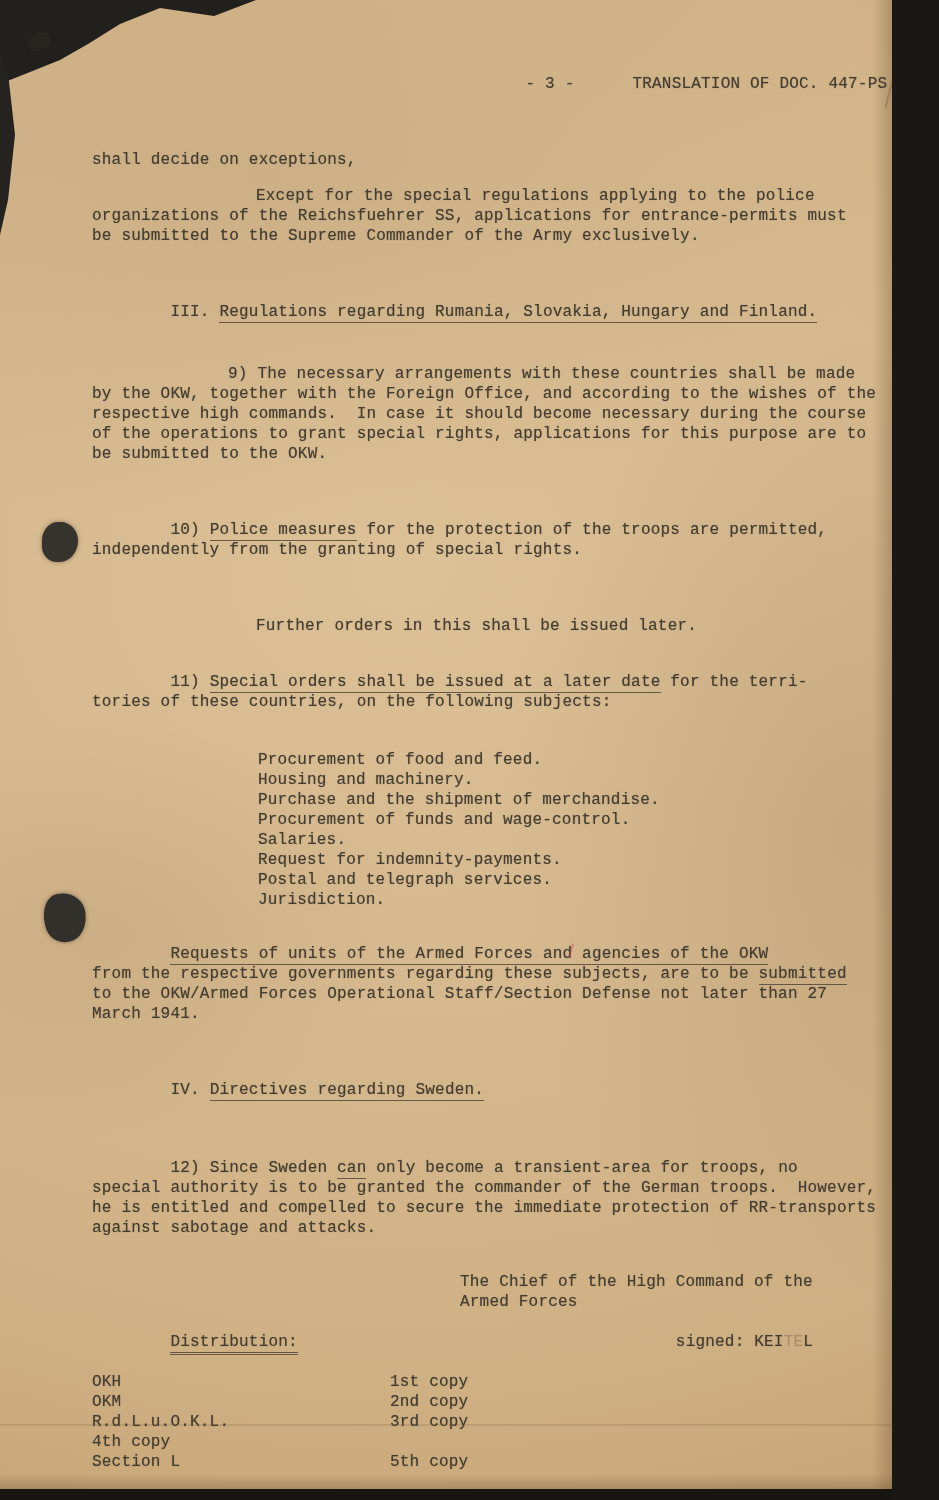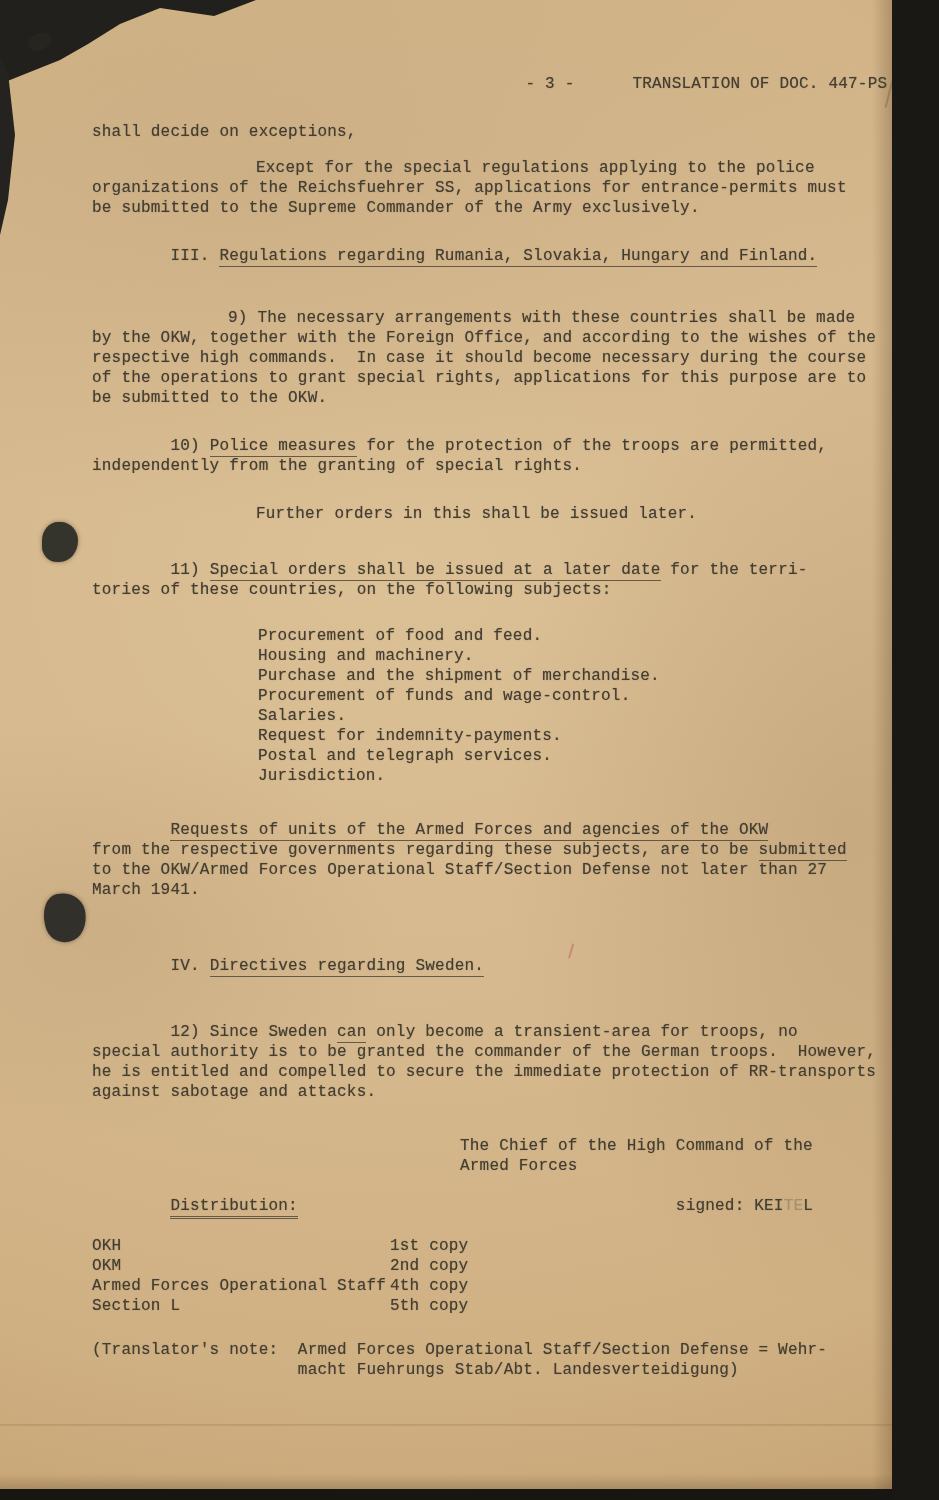--- a/index.html
+++ b/index.html
@@ -48,21 +48,21 @@
   .hdr2{padding-left:553px;}
   .ind17{text-indent:164px;}
   .ind14{text-indent:136px;}
   .ind-h3{text-indent:98px;}
   .ind-h4{text-indent:104px;}
   .list{padding-left:166px;}
   .chief{padding-left:368px;}
   .signed{margin-left:378px;}
   .dist-row{display:flex;}
   .dist-org{width:298px;flex:none;white-space:pre;}.mt14{margin-top:14px}
-  .mt16{margin-top:16px}.mt18{margin-top:6px}.mt20{margin-top:8px}
+  .mt16{margin-top:16px}.mt18{margin-top:18px}.mt20{margin-top:36px}
   .mt22{margin-top:22px}.mt24{margin-top:24px}
 </style>
 </head>
 <body>
 
 <div class="photo">
   <div class="paper">
 
     <div class="content">
 
@@ -139,21 +139,24 @@
       <div class="dist">
         <div class="dist-row">
           <span class="dist-org">OKH</span>
             <span class="dist-copy">1st copy</span>
         </div>
         <div class="dist-row">
           <span class="dist-org">OKM</span>
             <span class="dist-copy">2nd copy</span>
         </div>
         <div class="dist-row">
-          <span class="dist-org">Armed Forces Operational Staff</span>
+          <span class="dist-org">R.d.L.u.O.K.L.</span>
+            <span class="dist-copy">3rd copy</span>
+        </div>
+        <div class="dist-row">
             <span class="dist-copy">4th copy</span>
         </div>
         <div class="dist-row">
           <span class="dist-org">Section L</span>
             <span class="dist-copy">5th copy</span>
         </div>
       </div>
 
       <div class="para mt24">(Translator's note:  Armed Forces Operational Staff/Section Defense = Wehr-
                      macht Fuehrungs Stab/Abt. Landesverteidigung)</div>

